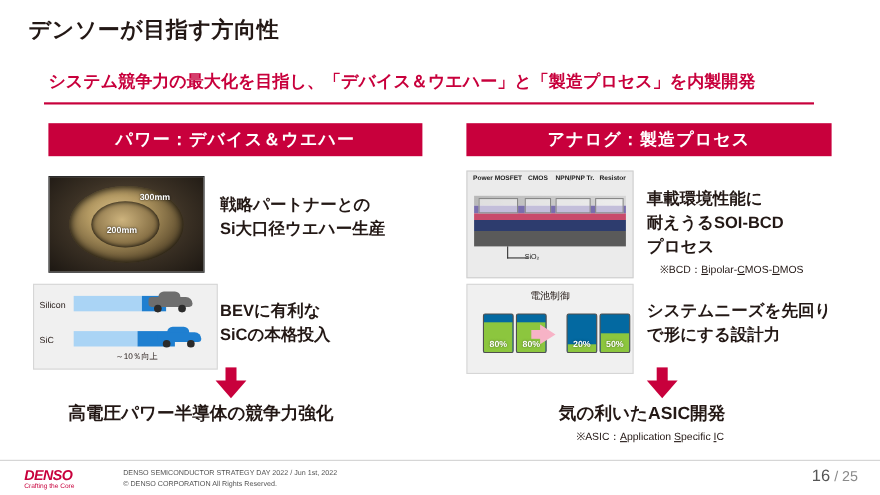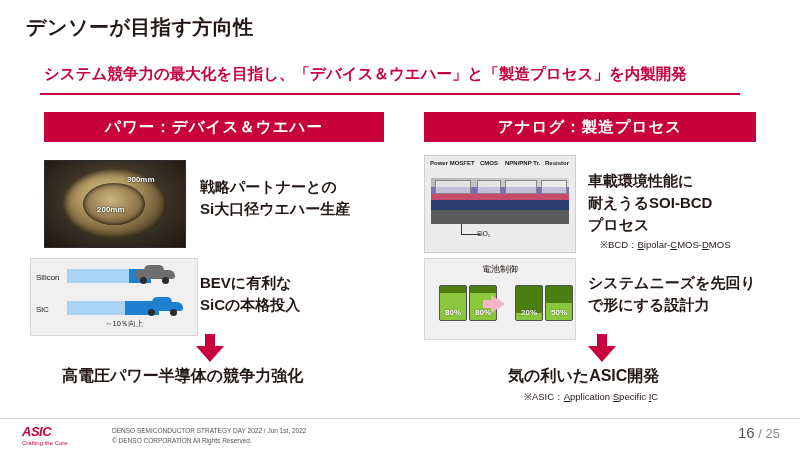--- a/index.html
+++ b/index.html
@@ -252,21 +252,21 @@
     font-size: 9px;
     color: #231815;
   }
   .battery {
     position: absolute;
     top: 26px;
     width: 26px;
     height: 34px;
     border: 1.5px solid #4f4f4f;
     border-radius: 2px;
-    background: #4d7c0f;
+    background: #0369a1;
     overflow: hidden;
   }
   .battery .fill {
     position: absolute;
     left: 0;
     bottom: 0;
     width: 100%;
     background: #8cc63e;
   }
   .battery .pct {
@@ -484,21 +484,21 @@
 
   <div class="concl" style="left:508px; top:366px;">気の利いたASIC開発</div>
 
   <div class="note-text" style="left:524px; top:390px;">
     <span>※ASIC：</span><span class="u">A</span><span>pplication </span><span class="u">S</span><span>pecific </span><span class="u">I</span><span>C</span>
   </div>
 
   <div class="footer-line"></div>
 
   <div class="logo">
-    <div class="name">ASIC</div>
+    <div class="name">DENSO</div>
     <div class="tag">Crafting the Core</div>
   </div>
 
   <div class="footer-meta">
     <div>DENSO SEMICONDUCTOR STRATEGY DAY 2022 / Jun 1st, 2022</div>
     <div>© DENSO CORPORATION All Rights Reserved.</div>
   </div>
 
   <div class="page-num">
     <span class="cur">16</span>

